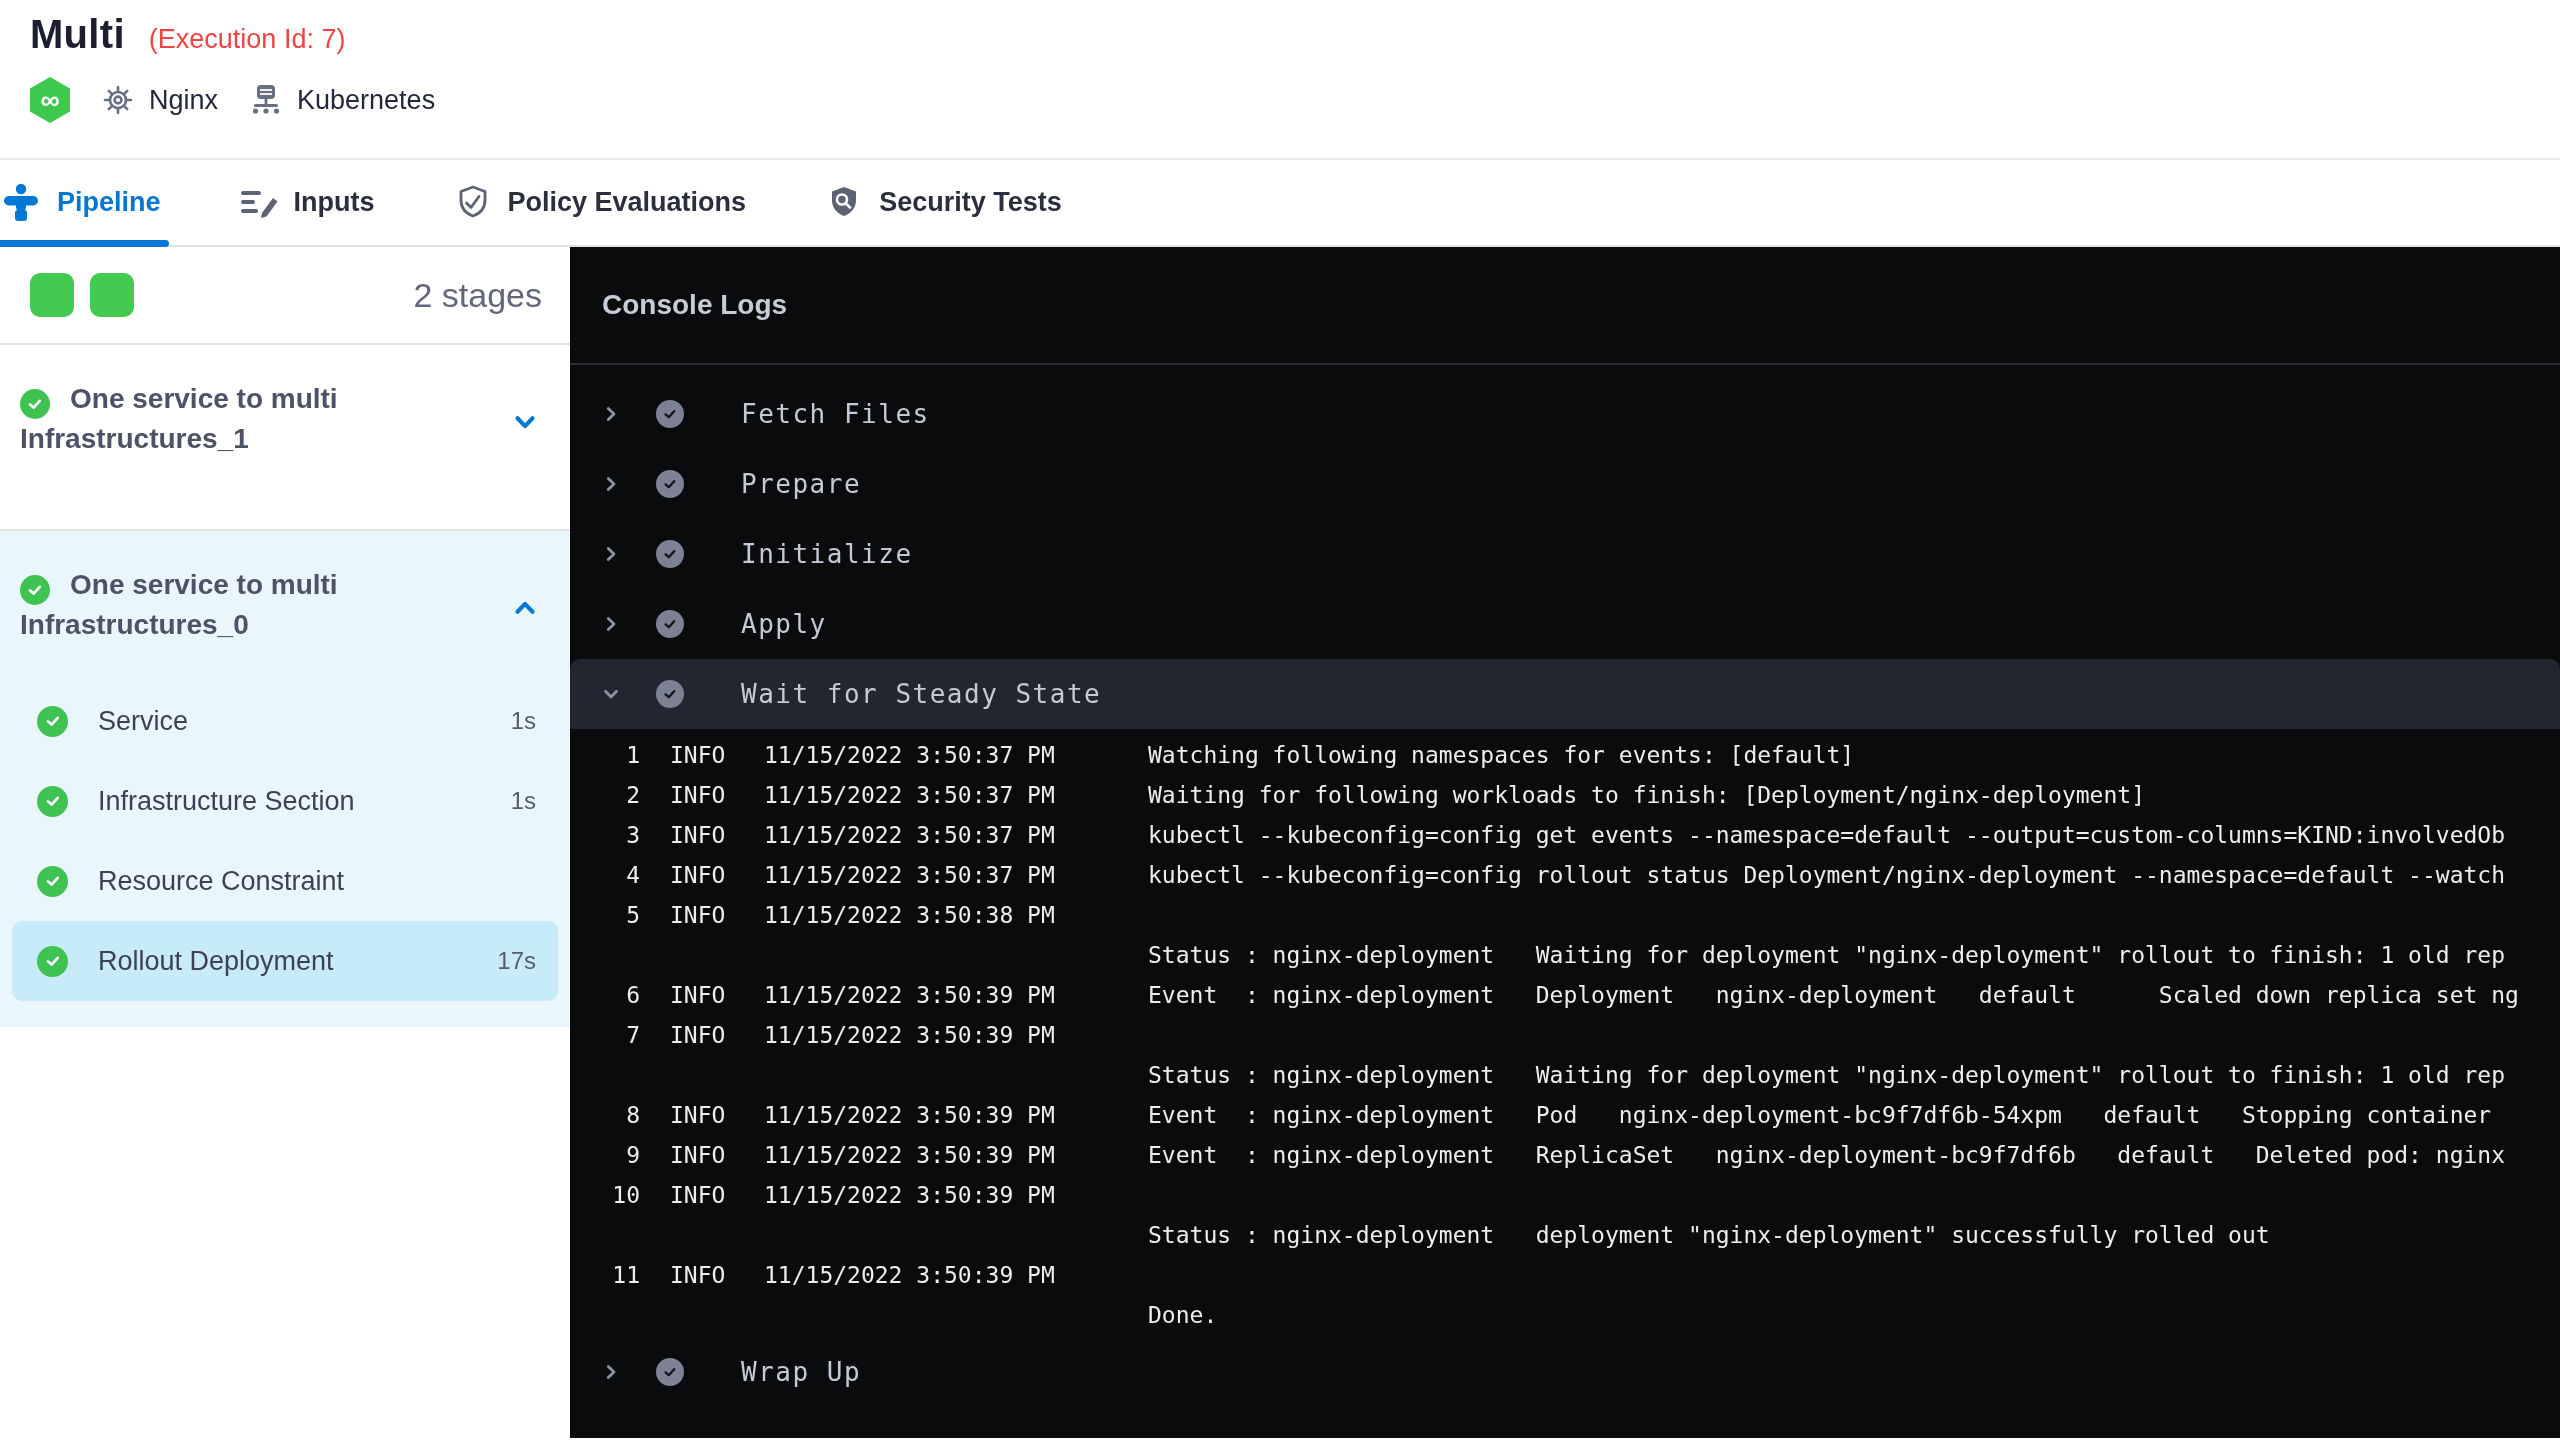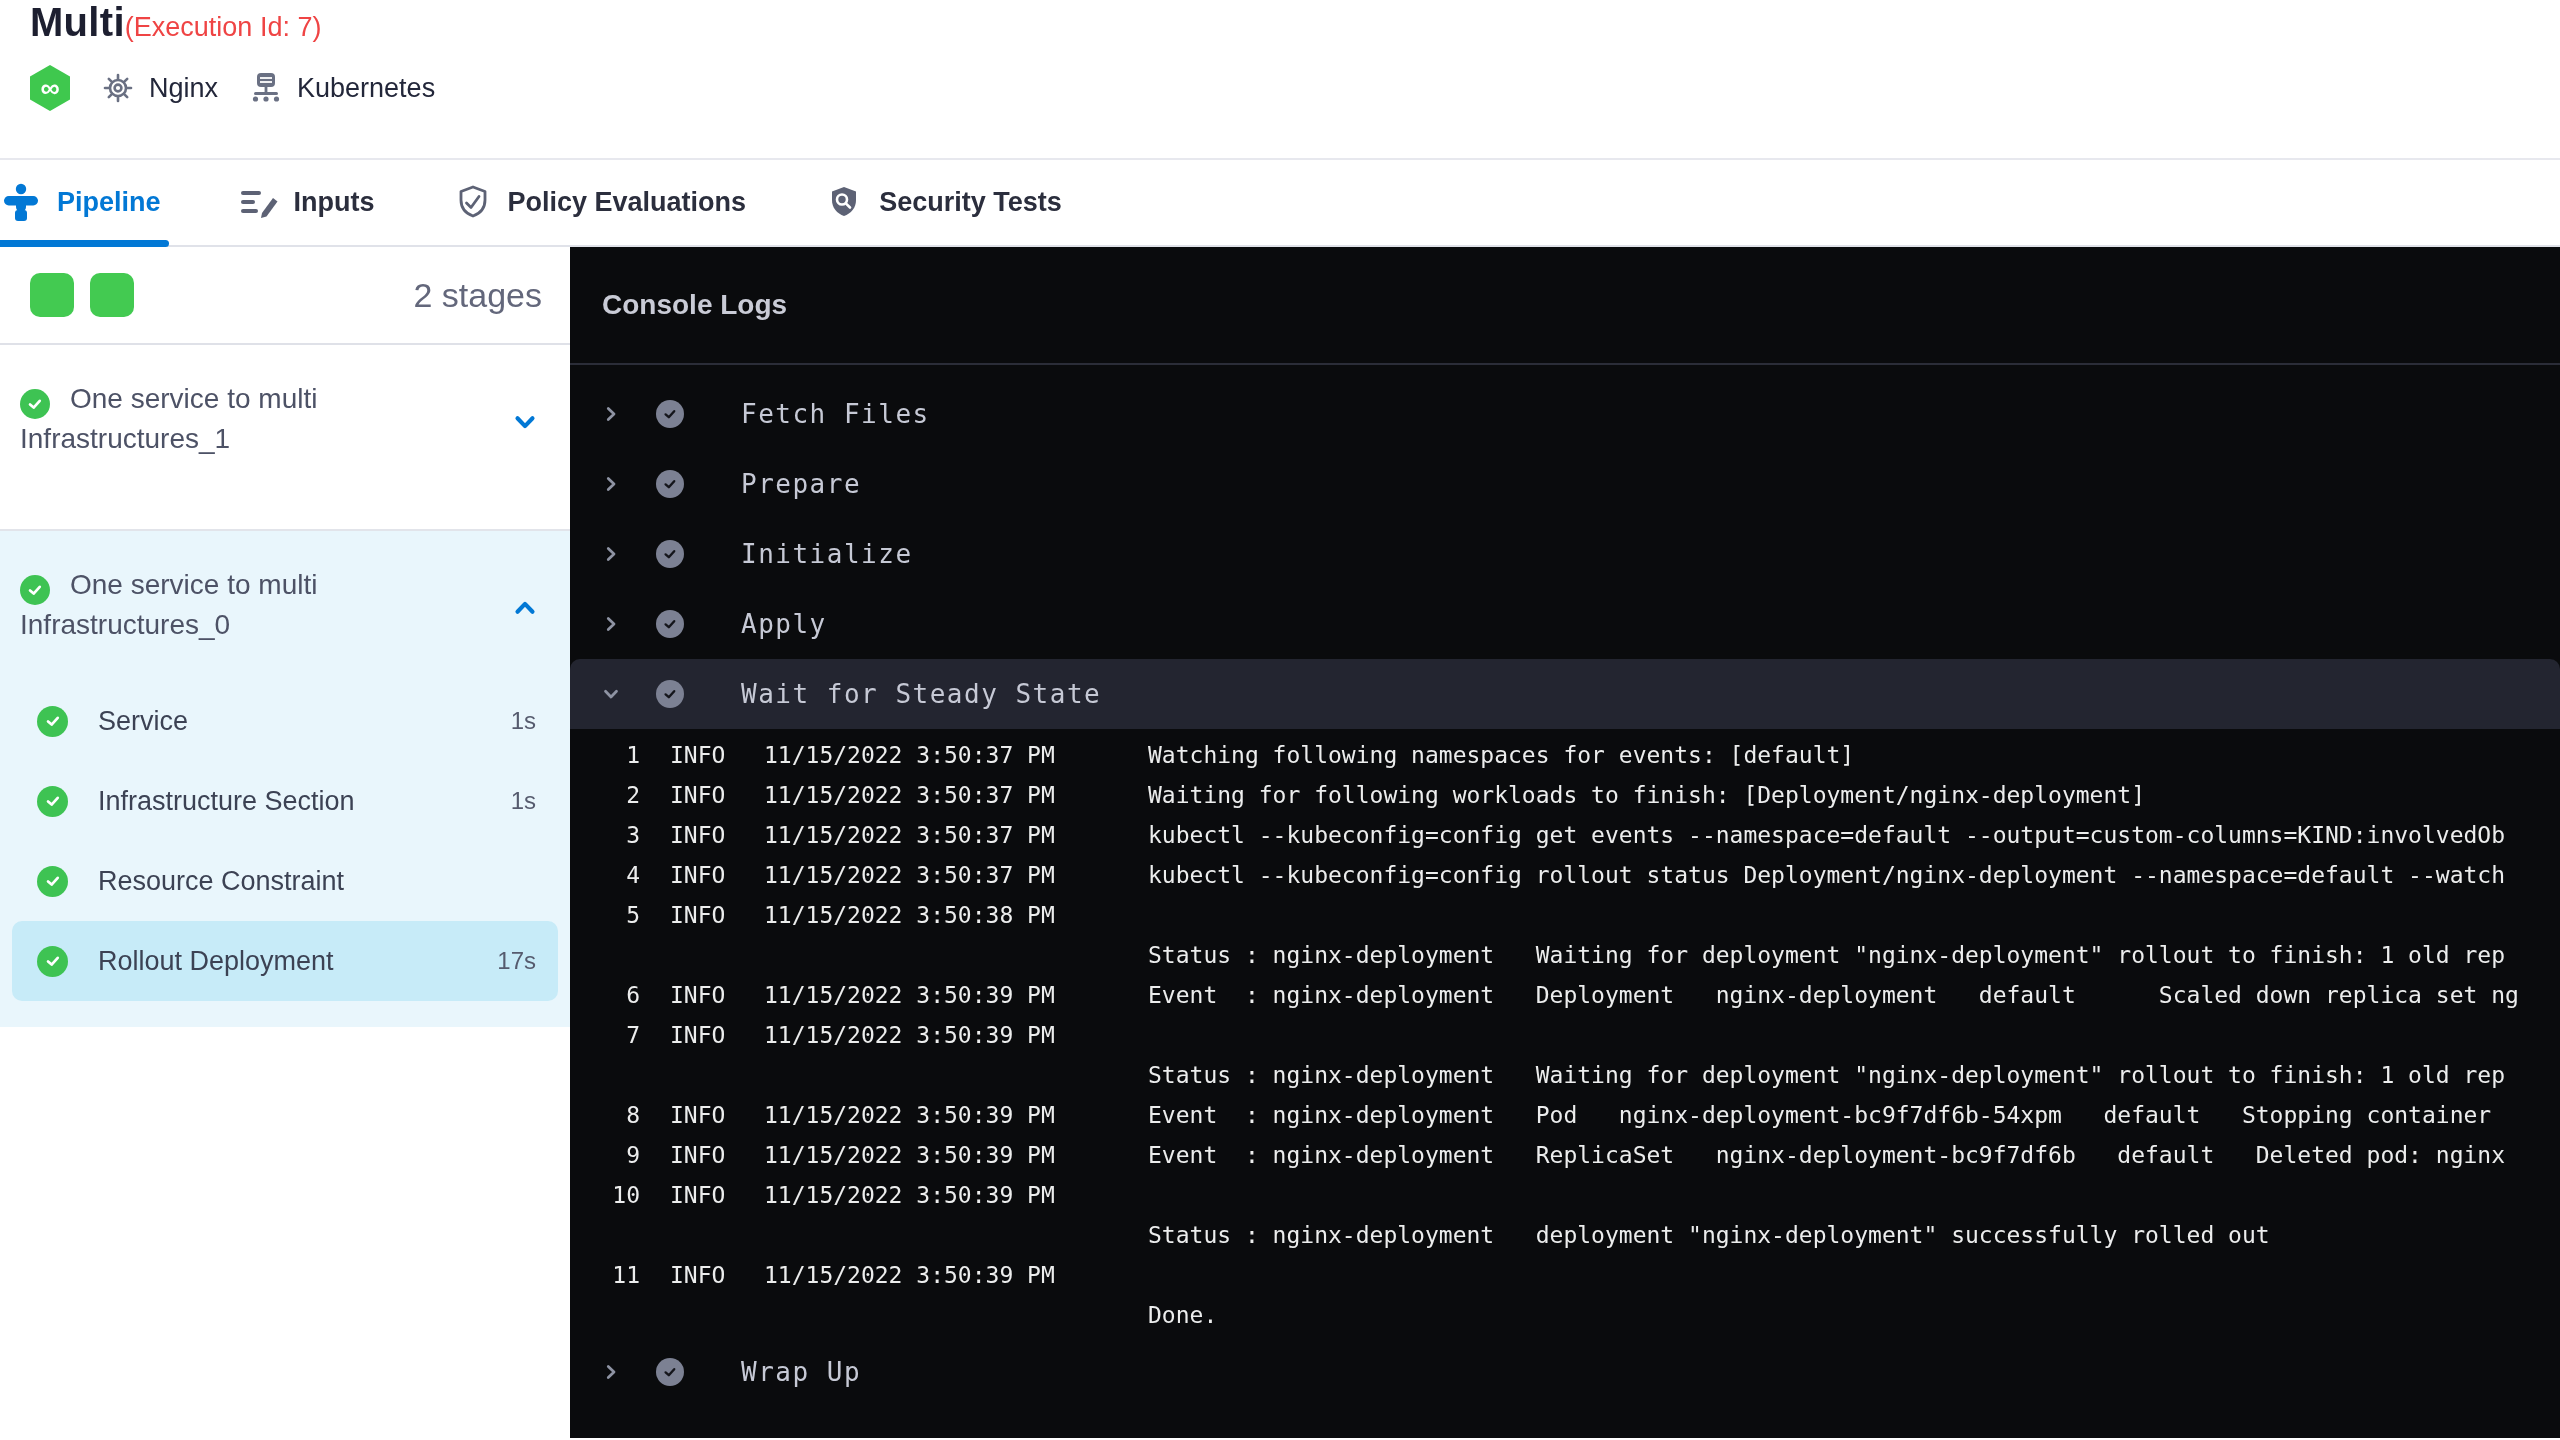--- a/index.html
+++ b/index.html
@@ -6,21 +6,21 @@
   html,body { margin:0; padding:0; }
   body {
     width:2560px; height:1440px; overflow:hidden;
     background:#ffffff;
     font-family:"Liberation Sans", sans-serif;
     -webkit-font-smoothing:antialiased;
   }
 
   
   .app-header { height:160px; border-bottom:2px solid #e7e8ee; padding-left:30px; }
-  .title-row { display:flex; align-items:baseline; gap:0; }
+  .title-row { display:flex; align-items:baseline; gap:24px; padding-top:12px; }
   .page-title { font-size:40px; font-weight:bold; color:#1d1f30; margin:0; letter-spacing:.3px; }
   .exec-id { font-size:27px; color:#ef4444; }
   .meta-row { display:flex; align-items:center; margin-top:20px; }
   .hexagon {
     width:40px; height:46px; background:#3fc84e; color:#fff;
     clip-path:polygon(50% 0,100% 25%,100% 75%,50% 100%,0 75%,0 25%);
     display:flex; align-items:center; justify-content:center;
     font-size:27px; font-weight:bold;
   }
   .svc { display:flex; align-items:center; gap:13px; margin-left:30px; font-size:27px; color:#23273a; }
@@ -36,21 +36,21 @@
   
   .content { display:flex; height:1191px; }
 
   
   .sidebar { width:570px; flex:none; background:#fff; display:flex; flex-direction:column; }
   .stages-header { height:98px; flex:none; display:flex; align-items:center; padding:0 28px 0 30px; border-bottom:2px solid #dfe1e8; }
   .sq { width:44px; height:44px; border-radius:10px; background:#43ca51; }
   .sq + .sq { margin-left:16px; }
   .stage-count { margin-left:auto; font-size:34px; color:#63677b; }
 
-  .stage-block { position:relative; padding:34px 90px 0 20px; min-height:186px; border-bottom:2px solid #e2e4ea; }
+  .stage-block { position:relative; padding:34px 90px 0 20px; min-height:186px; border-bottom:2px solid #e2e4ea;font-weight:bold; }
   .stage-title { font-size:28px; color:#4d5266; line-height:40px; }
   .check { display:inline-flex; align-items:center; justify-content:center; width:30px; height:30px; border-radius:50%; background:#3ec353; vertical-align:-5px; margin-right:20px; flex:none; }
   .check svg { display:block; }
   .stage-chevron { position:absolute; right:30px; top:62px; cursor:pointer; }
 
   .stage-card { background:#e9f6fc; padding-bottom:26px; }
   .stage-card .stage-block { border-bottom:none; min-height:150px; }
   .steps { list-style:none; margin:0; padding:0; }
   .step { height:80px; margin:0 12px; padding:0 22px 0 25px; display:flex; align-items:center; border-radius:10px; cursor:pointer; }
   .step.selected { background:#c7ebf8; }

